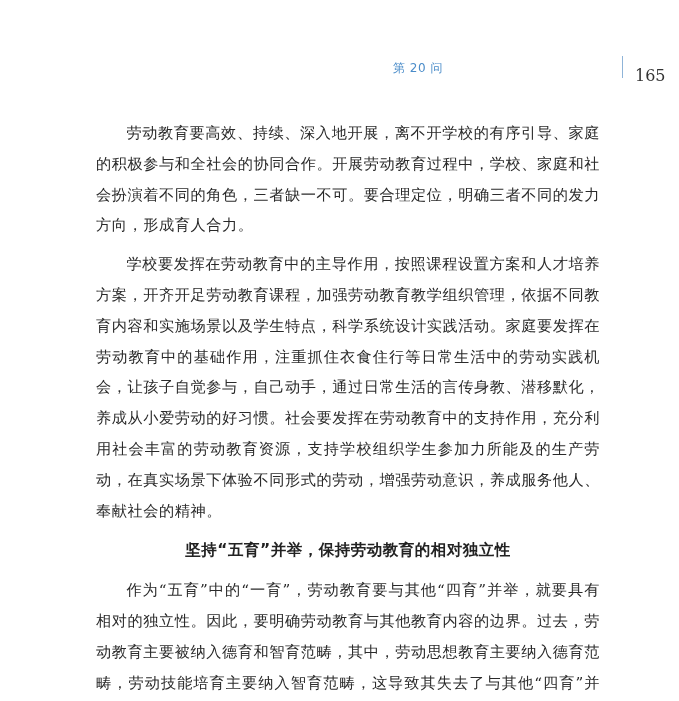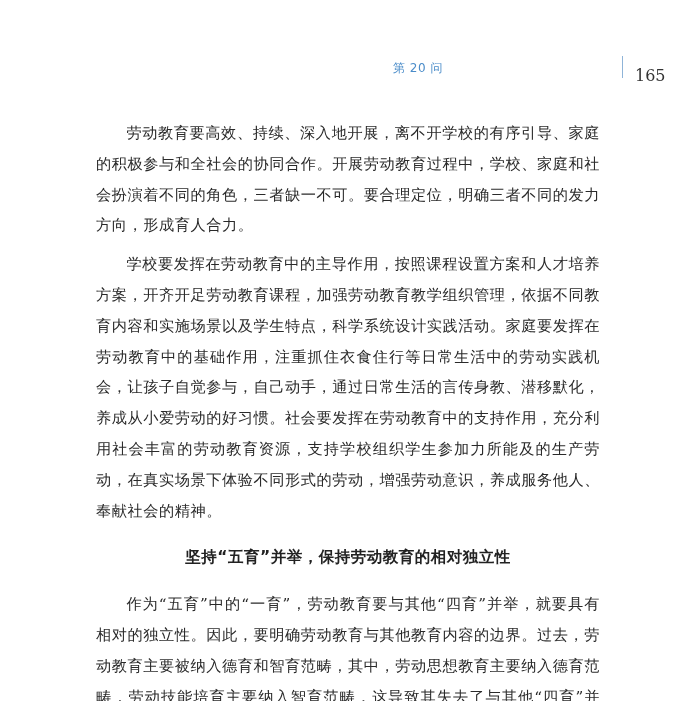--- a/index.html
+++ b/index.html
@@ -30,21 +30,21 @@
     font-size: 16px; color: #333; margin-top: 8px;
   }
   .content {
     position: absolute; left: 88px; top: 110px; width: 520px;
   }
   .para {
     margin: 8px; font-size: 15.2px; line-height: 30.8px;
     text-indent: 2em; text-align: justify; letter-spacing: 0.55px;
   }
   .section-heading {
-    margin: 16px; font-family: "DejaVu Sans", "Liberation Sans", sans-serif;
+    margin: 9px; font-family: "DejaVu Sans", "Liberation Sans", sans-serif;
     font-weight: bold; font-size: 15.5px; line-height: 31px;
     text-align: center; color: #222; letter-spacing: 0.5px;
   }
 </style>
 </head>
 <body>
 
 <div class="running-header">
   <span class="hdr-chapter">第 20 问</span>
   <span class="hdr-divider"></span>

